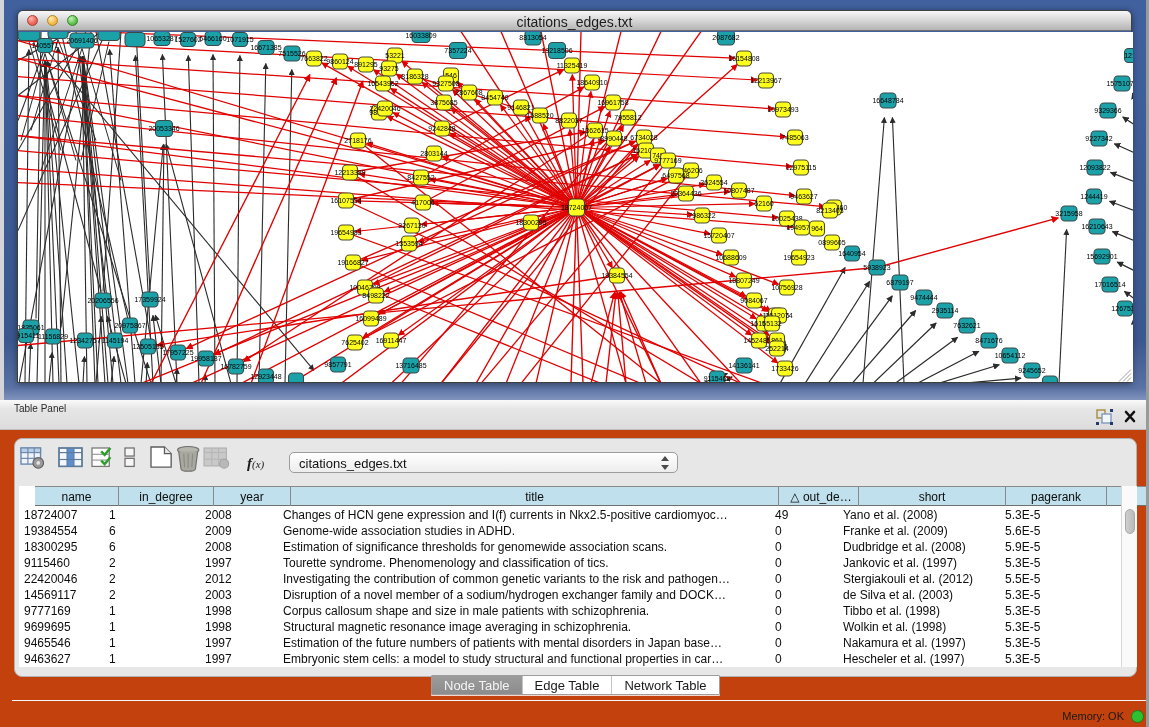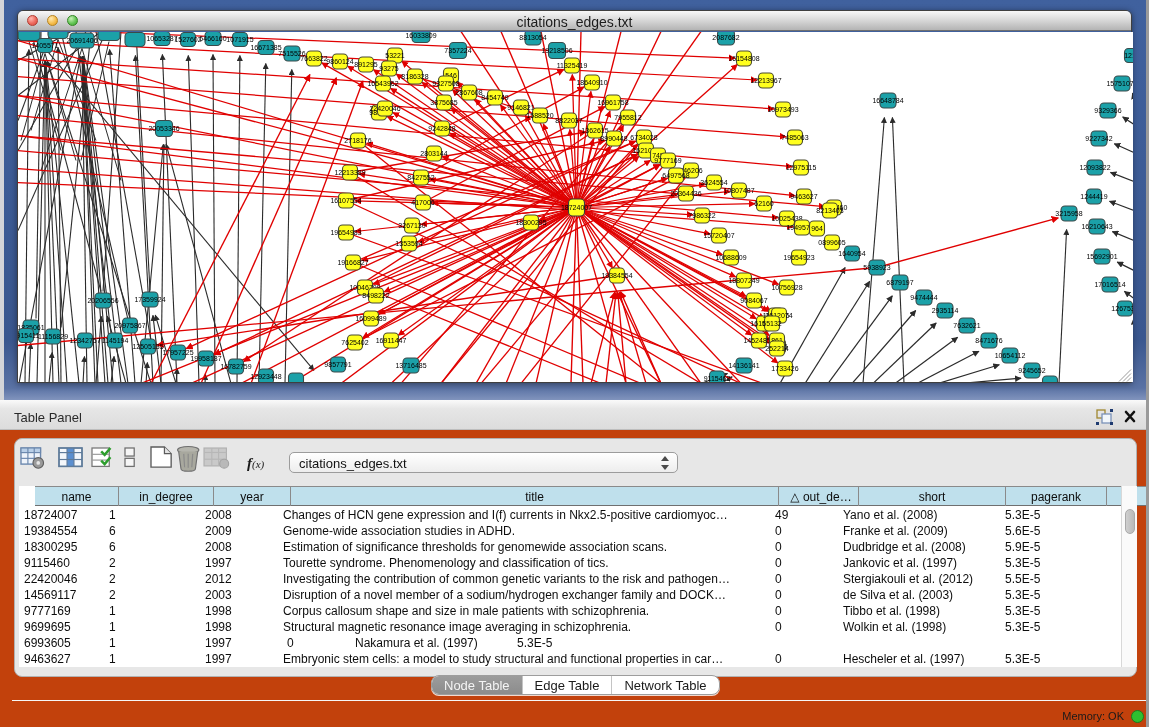--- a/index.html
+++ b/index.html
@@ -4,36 +4,36 @@
 html,body{width:1149px;height:727px;overflow:hidden;font-family:"Liberation Sans",sans-serif}
 #app{position:relative;width:1149px;height:727px;background:#c2410c}
 #leftstrip{position:absolute;left:0;top:0;width:4px;height:400px;background:#d4d5d9}
 #desktop{position:absolute;left:4px;top:0;width:1145px;height:400px;background:linear-gradient(#40619e,#3a578f 85%,#5a72a4 97%,#8194bd)}
 #win{position:absolute;left:17px;top:10px;width:1115px;height:373px;border:1px solid #3f3f3f;border-radius:6px 6px 0 0;box-shadow:0 1px 6px rgba(0,0,0,.45)}
 #titlebar{position:absolute;left:0;top:0;width:100%;height:20px;border-radius:5px 5px 0 0;background:linear-gradient(#f8f8f8,#d3d3d3 55%,#b4b4b4);border-bottom:1px solid #6f6f6f}
 #titlebar .t{position:absolute;width:100%;text-align:center;top:2.5px;font-size:14px;color:#1c1c1c}
 .tl{position:absolute;top:4px;width:11px;height:11px;border-radius:50%}
 #graph{position:absolute;left:0;top:21px;width:1115px;height:350px;background:#fff;overflow:hidden}
 #tpbar{position:absolute;left:0;top:400px;width:1149px;height:30px;background:linear-gradient(#fafafa,#f2f2f2 12%,#e6e6e6 30%,#dcdcdc);border-bottom:1px solid #bdbdbd}
-#tpbar .t{position:absolute;left:14px;top:10px;font-size:13px;color:#2a2a2a}
+#tpbar .t{position:absolute;left:14px;top:3px;font-size:10px;color:#2a2a2a}
 #subpanel{position:absolute;left:14px;top:438px;width:1123px;height:239px;background:#e7e7e7;border:1px solid #b2b2b2;border-radius:8px}
 #drop{position:absolute;left:289px;top:452px;width:389px;height:21px;background:linear-gradient(#ffffff,#ededed);border:1px solid #9c9c9c;border-radius:5px}
 #drop .t{position:absolute;left:9px;top:3px;font-size:13px;color:#111}
 #tbl{position:absolute;left:19px;top:486px;width:1102px;height:181px;background:#fff;font-size:12px;color:#0d0d0d}
 #thead{position:absolute;left:16px;top:0;height:20px;width:1120px;display:flex;background:#bfe0ec;border-top:1px solid #8a8a8a;border-bottom:1px solid #6f6f6f}
 #thead div{border-right:1px solid #8a8a8a;text-align:center;padding-top:3px;height:19px}
 #tbody{position:absolute;left:0;top:21px;width:1102px}
 .tr{display:flex;height:16px;line-height:16px;white-space:nowrap}
 .c0{width:84px;padding-left:5px}.c1{width:95px;padding-left:6px}.c2{width:77px;padding-left:7px}
 .c3{width:488px;padding-left:8px;overflow:hidden}.c4{width:80px;padding-left:12px}
 .c5{width:147px;text-align:left}.c6{width:102px;padding-left:15px}
 #h0{width:84px}#h1{width:95px}#h2{width:77px}#h3{width:488px}#h4{width:80px;text-align:center;padding-left:5px}#h5{width:147px}#h6{width:101px}
 #vsb{position:absolute;left:1121px;top:486px;width:16px;height:181px;background:#fafafa;border-left:1px solid #d8d8d8}
 #vsb .th{position:absolute;left:2.5px;top:23px;width:10px;height:25px;background:linear-gradient(90deg,#cfcfcf,#b9b9b9);border:1px solid #a9a9a9;border-radius:5px}
-#tabs{position:absolute;left:431px;top:675px;height:20px;display:flex;border:1px solid #9d9d9d;border-radius:8px;overflow:hidden;background:#fff;box-shadow:0 1px 0 rgba(255,255,255,.8)}
+#tabs{position:absolute;left:431px;top:675px;height:20px;display:flex;border:1px solid #9d9d9d;border-radius:1px;overflow:hidden;background:#fff;box-shadow:0 1px 0 rgba(255,255,255,.8)}
 #tabs div{font-size:13px;padding:2px 12px 0 12px;height:20px}
 #tabs .sel{background:linear-gradient(#9c9c9c,#8a8a8a);color:#f4f4f4}
 #tabs .ns{color:#1a1a1a;border-left:1px solid #c4c4c4}
 #status{position:absolute;left:12px;top:700px;width:1149px;height:27px;border-top:1px solid #f6f6f6}
 #status .t{position:absolute;right:37px;top:9px;font-size:11px;color:#1a1a1a}
 #status .dot{position:absolute;left:1119px;top:709px;width:13px;height:13px;border-radius:50%;background:#2fbf30;border:1.5px solid #1d7a1e;top:9px;left:auto;right:17px}
 #rightstrip{position:absolute;left:1146px;top:0px;width:3px;height:727px;background:#9a9a9a}
 </style></head><body>
 <div id="app">
   <div id="desktop"></div>
@@ -711,23 +711,24 @@
         <div class="tr">
           <div class="c0">9699695</div>
           <div class="c1">1</div>
           <div class="c2">1998</div>
           <div class="c3">Structural magnetic resonance image averaging in schizophrenia.</div>
           <div class="c4">0</div>
           <div class="c5">Wolkin et al. (1998)</div>
           <div class="c6">5.3E-5</div>
         </div>
         <div class="tr">
-          <div class="c0">6993605</div>
+          <div class="c0">9465546</div>
           <div class="c1">1</div>
           <div class="c2">1997</div>
+          <div class="c3">Estimation of the future numbers of patients with mental disorders in Japan base…</div>
           <div class="c4">0</div>
           <div class="c5">Nakamura et al. (1997)</div>
           <div class="c6">5.3E-5</div>
         </div>
         <div class="tr">
           <div class="c0">9463627</div>
           <div class="c1">1</div>
           <div class="c2">1997</div>
           <div class="c3">Embryonic stem cells: a model to study structural and functional properties in car…</div>
           <div class="c4">0</div>

